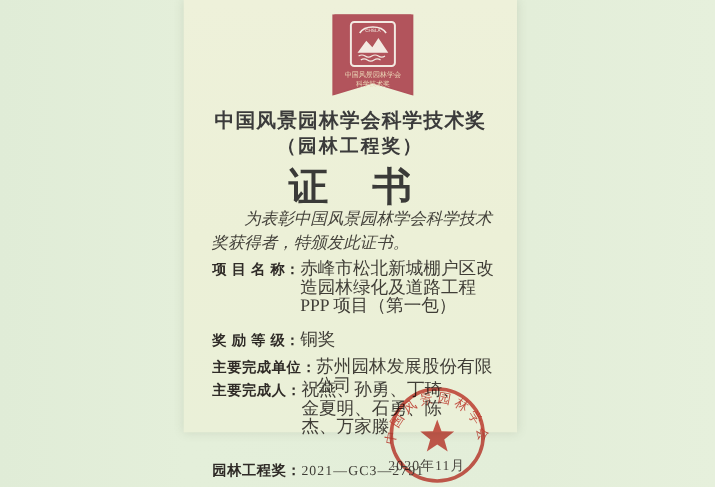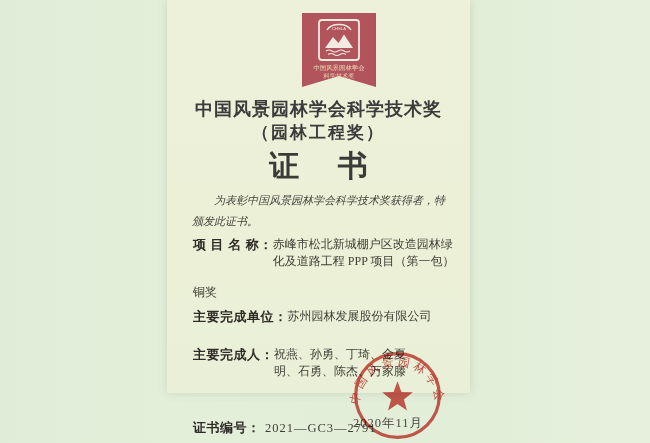--- a/index.html
+++ b/index.html
@@ -12,34 +12,34 @@
   }
   .paper{
     position:absolute;left:167px;top:0;width:303px;height:393px;
     background:linear-gradient(180deg,#eef1da 0%, #ecf0d7 55%, #eaf0d8 100%);
     box-shadow:0 0 9px rgba(90,100,70,.18);
   }
   .badge{position:absolute;left:135px;top:13px;width:74px;height:74px;}
   .title-block{position:absolute;left:14px;width:275px;text-align:center;color:#3b3b3b;}
   .title1{top:97px;font-size:18px;font-weight:bold;letter-spacing:1px;}
   .title2{top:121px;font-size:17px;font-weight:bold;letter-spacing:2px;}
-  .cert-title{top:146px;font-size:30px;font-weight:bold;letter-spacing:15px;text-indent:15px;color:#3a3a38;}
+  .cert-title{top:146px;font-size:36px;font-weight:bold;letter-spacing:15px;text-indent:15px;color:#3a3a38;}
   .statement{
     position:absolute;left:25px;top:190px;width:260px;
     font-family:"Liberation Serif", serif;font-style:italic;
-    font-size:11px;line-height:21px;color:#45433c;text-indent:2em;
+    font-size:15px;line-height:21px;color:#45433c;text-indent:2em;
   }
   .fields{position:absolute;left:26px;top:236px;width:262px;}
   .frow{display:flex;margin-bottom:7px;}
   .flabel{
     flex:0 0 72px;font-size:13px;font-weight:bold;color:#2f2b27;
     letter-spacing:.5px;line-height:17px;white-space:nowrap;
   }
   .fvalue{
-    flex:1;font-family:"Liberation Serif", serif;font-size:12px;
+    flex:1;font-family:"Liberation Serif", serif;font-size:16px;
     line-height:17px;color:#403e37;
   }
   .frow.gap{margin-top:14px;}
   .completers{position:absolute;left:26px;top:346px;width:225px;}
   .certno{position:absolute;left:26px;top:419px;display:flex;align-items:baseline;}
   .certno .num{font-family:"Liberation Serif", serif;font-size:12.5px;color:#3e3c35;letter-spacing:1px;}
   .seal-date{
     position:absolute;left:186px;top:415px;
     font-family:Liberation Serif, serif;font-size:12.5px;color:#49463f;letter-spacing:1px;
   }
@@ -71,20 +71,21 @@
     <div class="title-block cert-title">证 书</div>
 
     <div class="statement">为表彰中国风景园林学会科学技术奖获得者，特颁发此证书。</div>
 
     <div class="fields">
       <div class="frow">
         <span class="flabel">项 目 名 称：</span>
         <span class="fvalue">赤峰市松北新城棚户区改造园林绿化及道路工程 PPP 项目（第一包）</span>
       </div>
       <div class="frow gap">
+        <span class="flabel">奖 励 等 级：</span>
         <span class="fvalue">铜奖</span>
       </div>
       <div class="frow">
         <span class="flabel">主要完成单位：</span>
         <span class="fvalue">苏州园林发展股份有限公司</span>
       </div>
     </div>
 
     <div class="completers frow">
       <span class="flabel">主要完成人：</span>
@@ -100,18 +101,18 @@
         <defs>
           <path id="sealArc" d="M 11,70 A 40.5,40.5 0 1 1 89,70" fill="none"></path>
         </defs>
         <text font-size="12.5" fill="#c92f26" opacity=".88" letter-spacing="3.5" font-family="Liberation Sans, sans-serif">
           <textPath href="#sealArc" startOffset="50%" text-anchor="middle">中国风景园林学会</textPath>
         </text>
       </svg>
     </div>
 
     <div class="certno">
-      <span class="flabel">证书编号：</span>
+      <span class="flabel">园林工程奖：</span>
       <span class="num">2021—GC3—2791</span>
     </div>
 
   </div>
 </div>
 
 </body></html>

